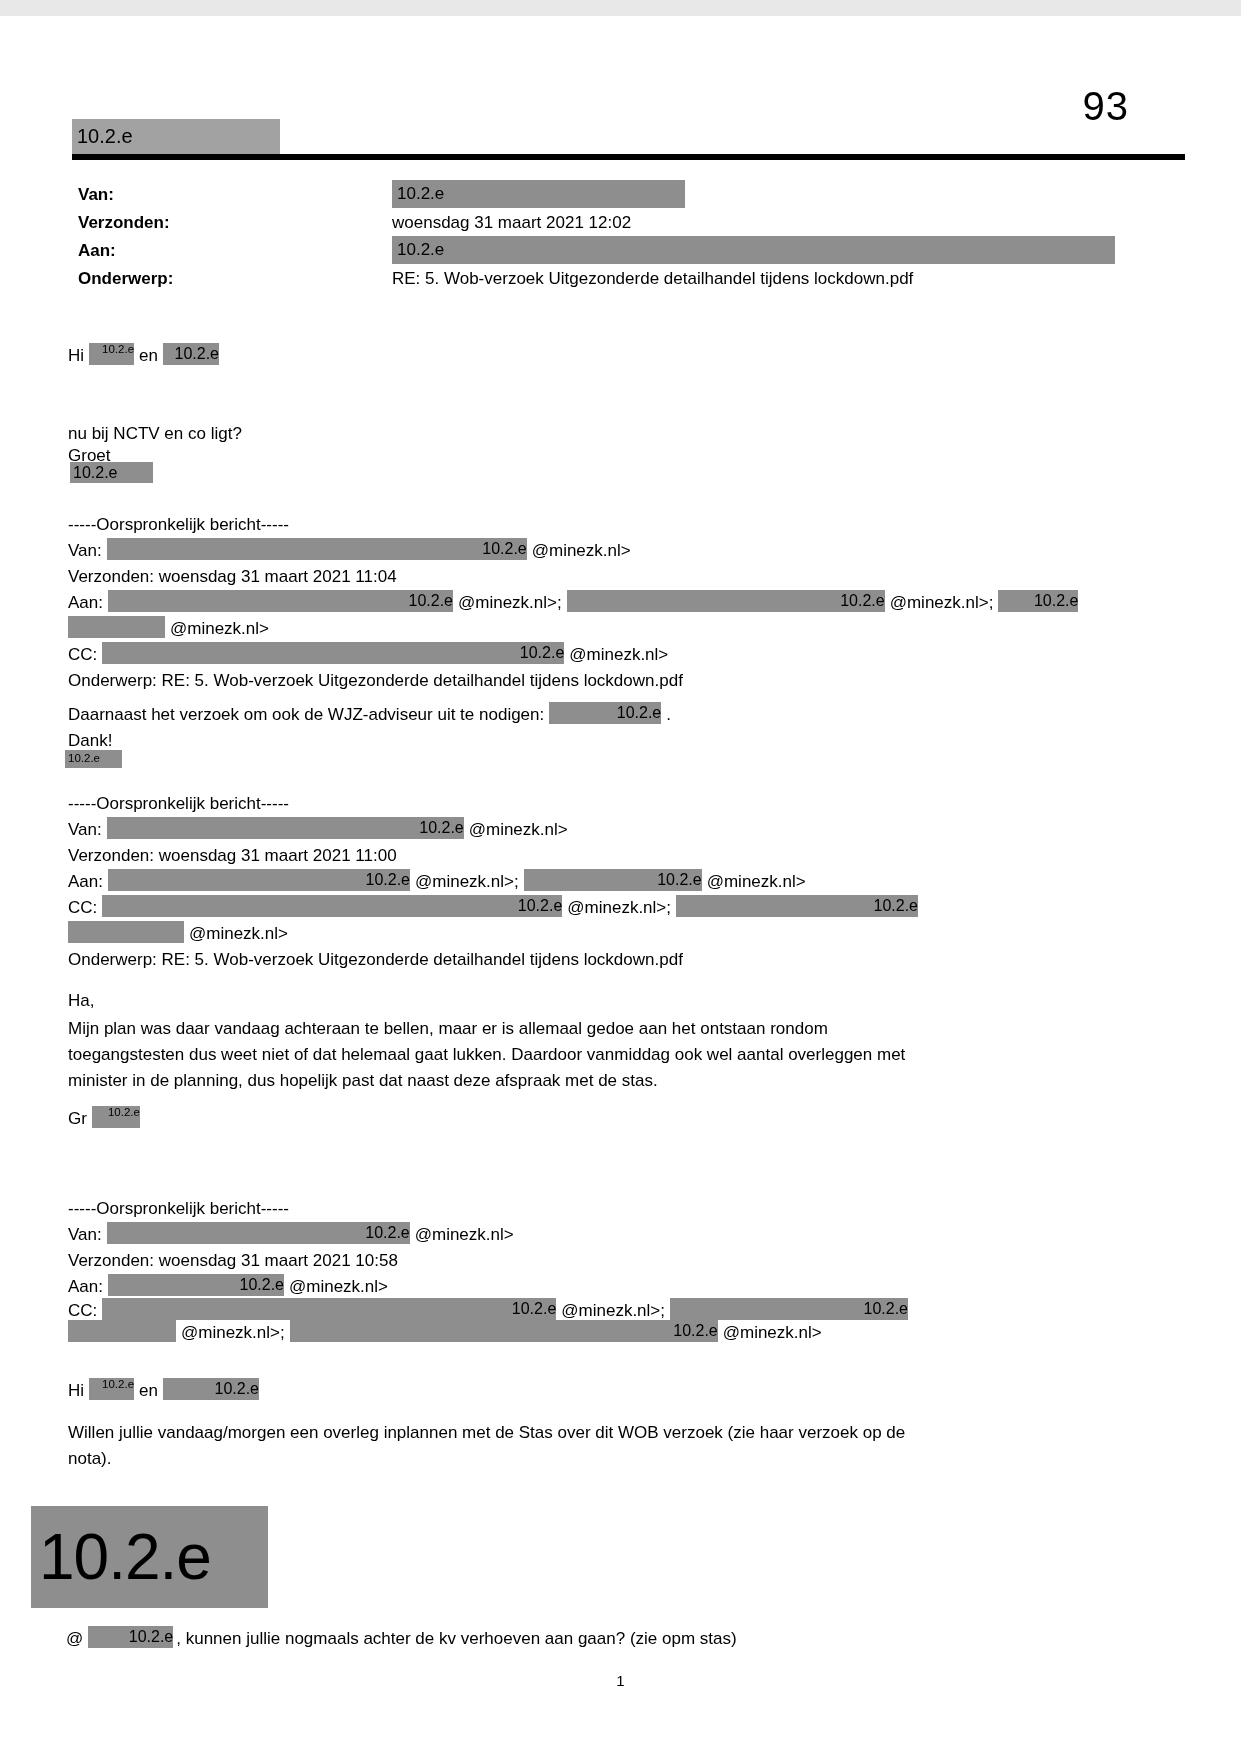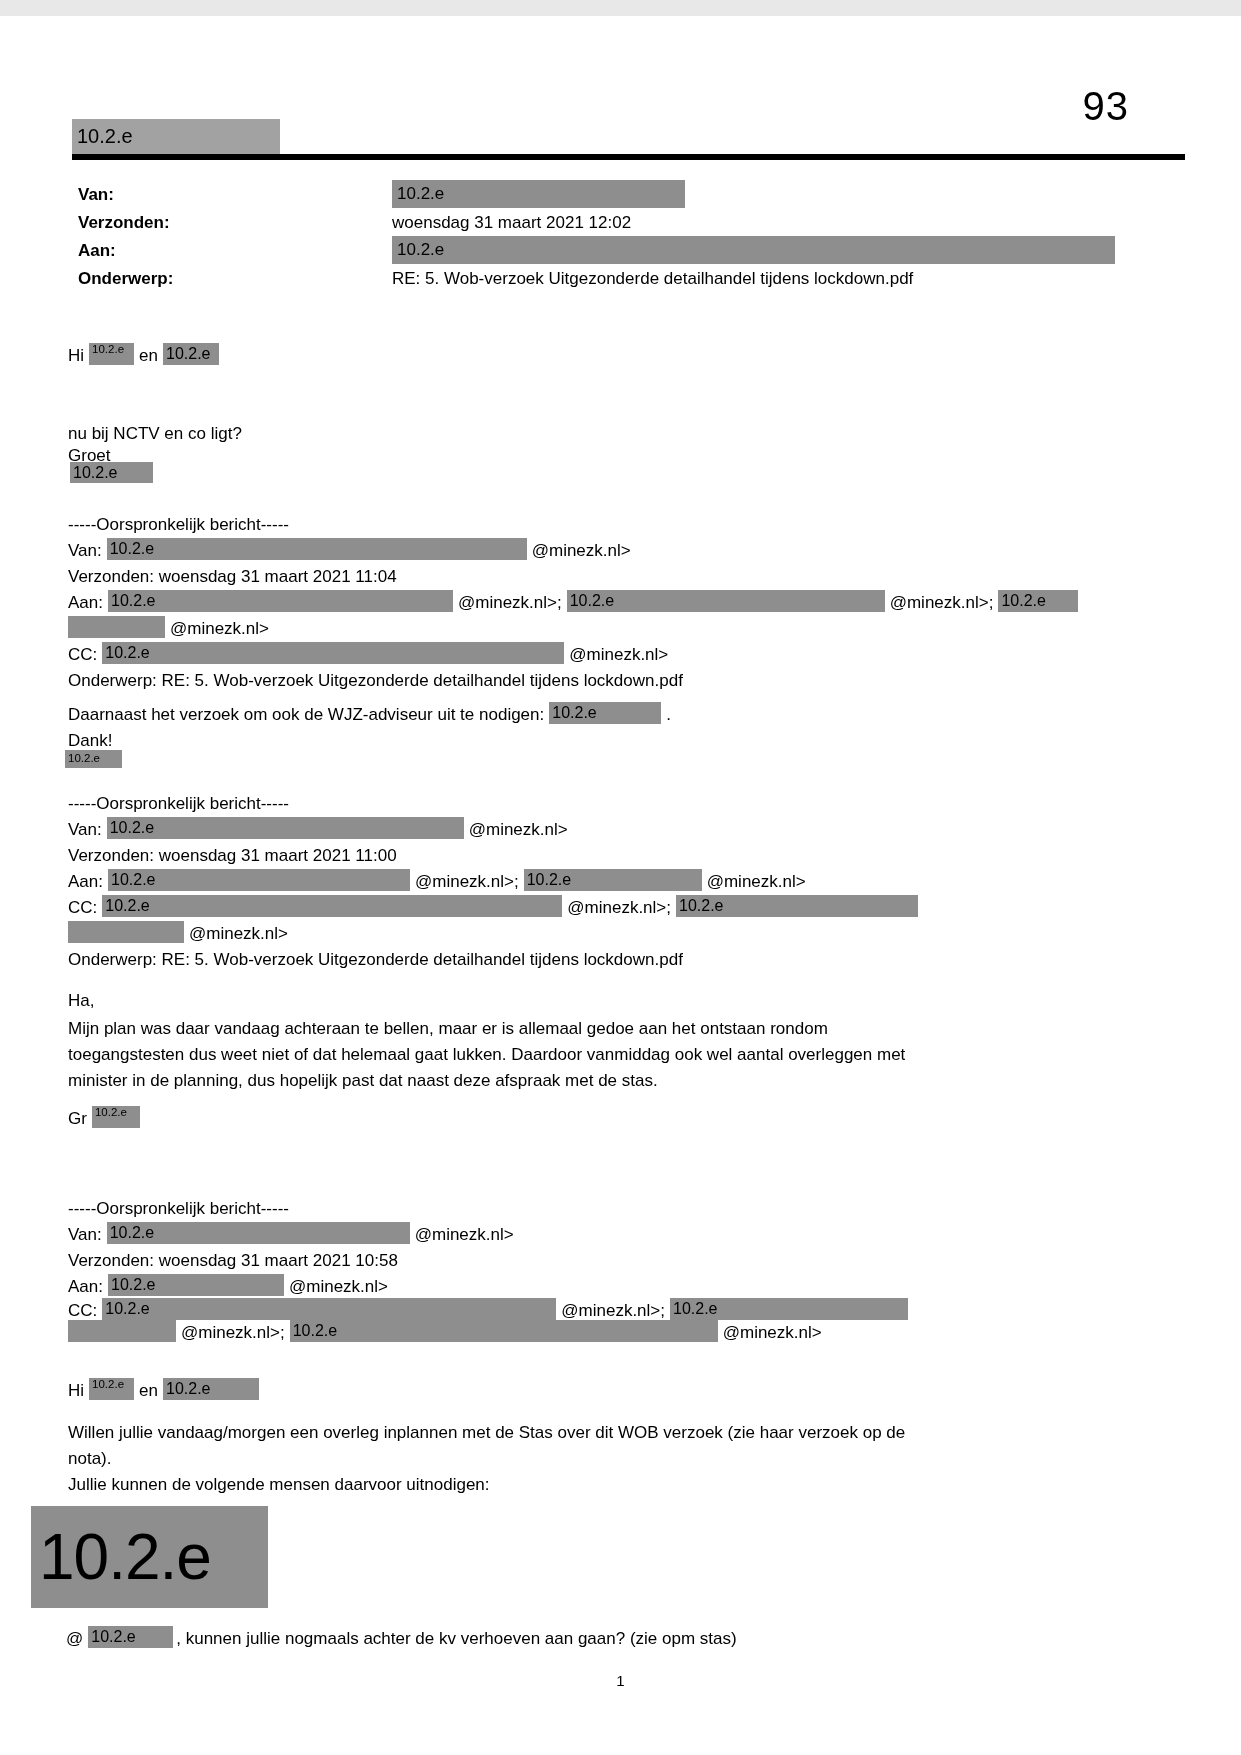--- a/index.html
+++ b/index.html
@@ -3,21 +3,21 @@
 <meta charset="utf-8">
 <style>
   html,body { margin:0; padding:0; background:#e8e8e8; }
   .page {
     position:relative; width:1241px; height:1755px; background:#ffffff;
     margin:16px auto; font-family:"Liberation Sans", sans-serif; color:#000;
     overflow:hidden;
   }
   .line {
     position:absolute; left:68px; font-size:17px; line-height:26px;
-    white-space:nowrap; color:#000;
+    white-space:nowrap; color:#000;text-align:right;
   }
   .rdx {
     display:inline-block; background:var(--rdx,#8e8e8e); color:#000;
     height:22px; line-height:22px; font-size:16px; padding-left:3px;
     box-sizing:border-box; vertical-align:text-bottom; overflow:hidden;
     margin:0 5px;
   }
   .rdx.first { margin-left:0; }
   .rdx.tight { margin-right:3px; }
   .rdx.sm { font-size:11.5px; line-height:13px; }
@@ -129,21 +129,20 @@
     <span>CC:</span><span class="rdx" style="width:454px">10.2.e</span><span>@minezk.nl&gt;;</span><span class="rdx" style="width:238px">10.2.e</span>
   </div>
   <div class="line" style="top:1304px">
     <span class="rdx first" style="width:108px"></span><span>@minezk.nl&gt;;</span><span class="rdx" style="width:428px">10.2.e</span><span>@minezk.nl&gt;</span>
   </div>
   <div class="line" style="top:1362px">
     <span>Hi</span><span class="rdx sm" style="width:45px">10.2.e</span><span>en</span><span class="rdx" style="width:96px">10.2.e</span>
   </div>
   <div class="line" style="top:1404px">Willen jullie vandaag/morgen een overleg inplannen met de Stas over dit WOB verzoek (zie haar verzoek op de</div>
   <div class="line" style="top:1430px">nota).</div>
-  <div class="line" style="top:1456px">Jullie kunnen de volgende mensen daarvoor uitnodigen:</div>
 
   <div class="big-box">10.2.e</div>
 
   <div class="line" style="top:1610px; left:66px">
     <span>@</span><span class="rdx tight" style="width:85px">10.2.e</span><span>, kunnen jullie nogmaals achter de kv verhoeven aan gaan? (zie opm stas)</span>
   </div>
 
   <div class="footer">1</div>
 
 </div>

